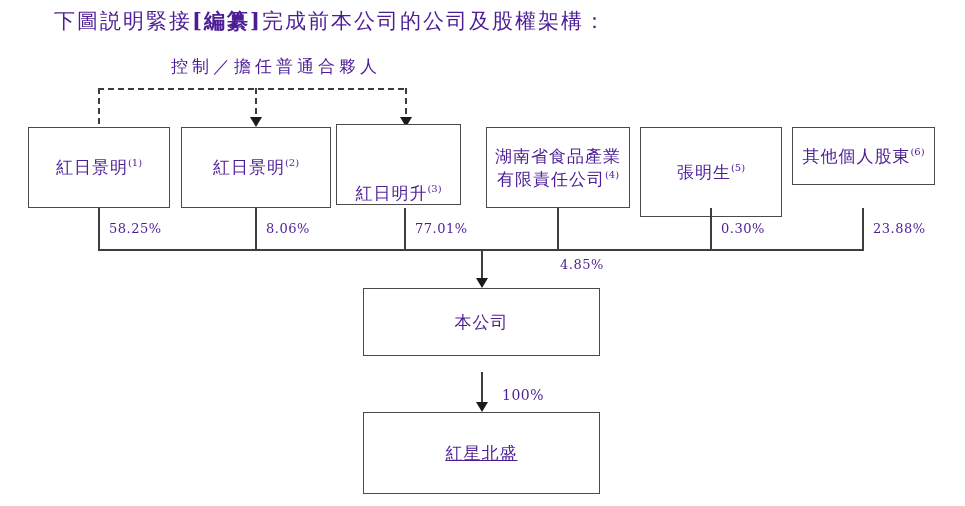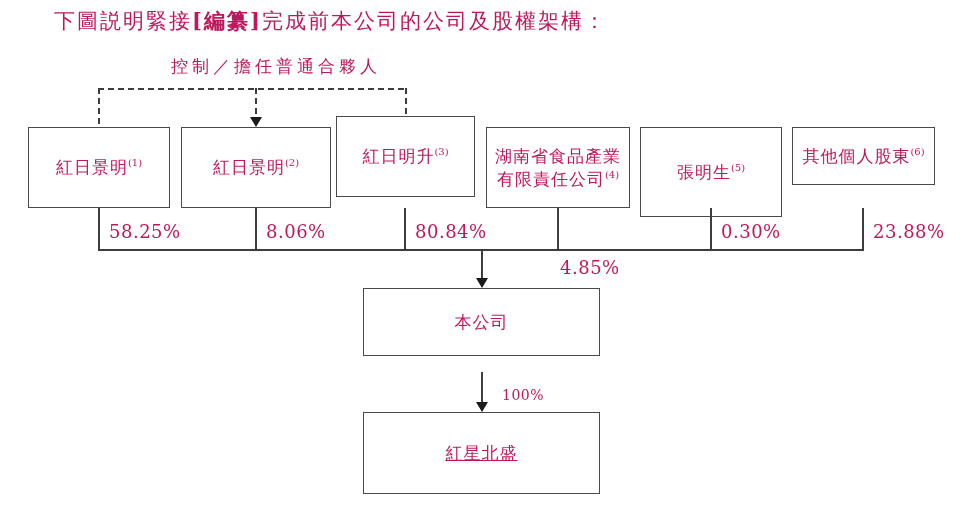--- a/index.html
+++ b/index.html
@@ -2,21 +2,21 @@
 <html><head>
 <meta charset="utf-8">
 <style>
   html, body { margin: 0; padding: 0; background: #ffffff; }
   .canvas {
     position: relative;
     width: 965px;
     height: 506px;
     background: #ffffff;
     font-family: "DejaVu Serif", "Liberation Serif", serif;
-    color: #be185d;
+    color: #4c1d95;
     overflow: hidden;
   }
   .title {
     position: absolute;
     left: 54px;
     top: 7px;
     font-size: 21px;
     letter-spacing: 2px;
     white-space: nowrap;
   }
@@ -62,21 +62,21 @@
   .arrow-down {
     position: absolute;
     width: 0; height: 0;
     border-left: 6px solid transparent;
     border-right: 6px solid transparent;
     border-top: 10px solid #1a1a1a;
   }
   .pct {
     position: absolute;
     top: 221px;
-    font-size: 18px;
+    font-size: 13px;
     letter-spacing: 0.5px;
     white-space: nowrap;
   }
   .pct-100 {
     position: absolute;
     left: 502px;
     top: 387px;
     font-size: 14px;
     letter-spacing: 0.5px;
   }
@@ -98,21 +98,21 @@
   <div class="arrow-down" style="left:250px; top:117px;"></div>
   <div class="dash-v" style="left:405px; top:88px; height:30px;"></div>
   <div class="arrow-down" style="left:400px; top:117px;"></div>
 
   <div class="box" style="left:28px; top:127px; width:142px; height:81px;">
     <span><span class="box-name">紅日景明</span><sup>(1)</sup></span>
   </div>
   <div class="box" style="left:181px; top:127px; width:150px; height:81px;">
     <span><span class="box-name">紅日景明</span><sup>(2)</sup></span>
   </div>
-  <div class="box" style="left:336px; top:116px; width:139px; height:81px;">
+  <div class="box" style="left:336px; top:124px; width:125px; height:81px;align-items:flex-end;">
     <span><span class="box-name">紅日明升</span><sup>(3)</sup></span>
   </div>
   <div class="box" style="left:486px; top:127px; width:144px; height:81px;">
     <span><span class="box-name">湖南省食品產業
 有限責任公司</span><sup>(4)</sup></span>
   </div>
   <div class="box" style="left:640px; top:127px; width:142px; height:90px;">
     <span><span class="box-name">張明生</span><sup>(5)</sup></span>
   </div>
   <div class="box" style="left:792px; top:127px; width:143px; height:58px;">
@@ -121,21 +121,21 @@
 
   <div class="solid-v" style="left:98px; top:208px; height:42px;"></div>
   <div class="solid-v" style="left:255px; top:208px; height:42px;"></div>
   <div class="solid-v" style="left:404px; top:208px; height:42px;"></div>
   <div class="solid-v" style="left:557px; top:208px; height:42px;"></div>
   <div class="solid-v" style="left:710px; top:208px; height:42px;"></div>
   <div class="solid-v" style="left:862px; top:208px; height:42px;"></div>
 
   <div class="pct" style="left:109px;">58.25%</div>
   <div class="pct" style="left:266px;">8.06%</div>
-  <div class="pct" style="left:415px;">80.84%</div>
+  <div class="pct" style="left:415px;">77.01%</div>
   <div class="pct" style="left:560px;margin-top:36px;">4.85%</div>
   <div class="pct" style="left:721px;">0.30%</div>
   <div class="pct" style="left:873px;">23.88%</div>
 
   <div class="solid-h" style="left:98px; top:249px; width:766px;"></div>
 
   <div class="solid-v" style="left:481px; top:249px; height:30px;"></div>
   <div class="arrow-down" style="left:476px; top:278px;"></div>
 
   <div class="box" style="left:363px; top:288px; width:237px; height:68px;">

